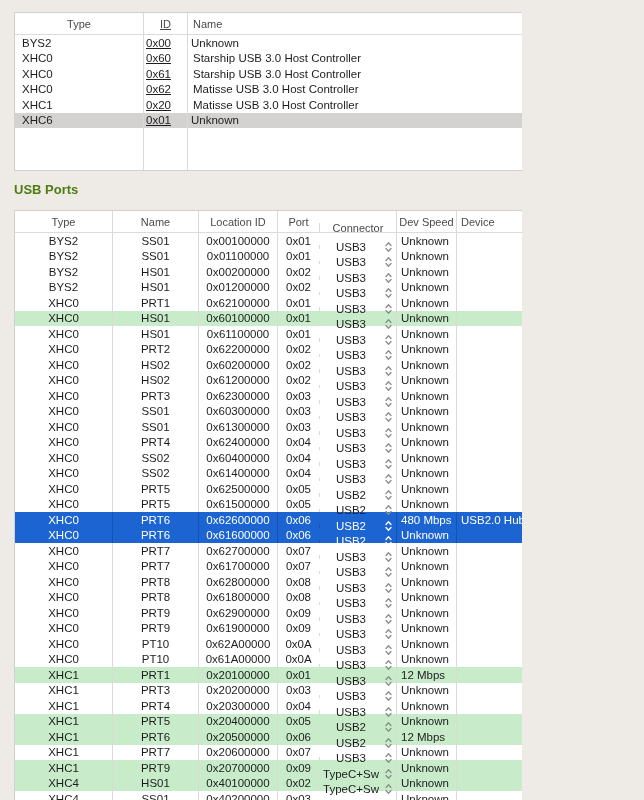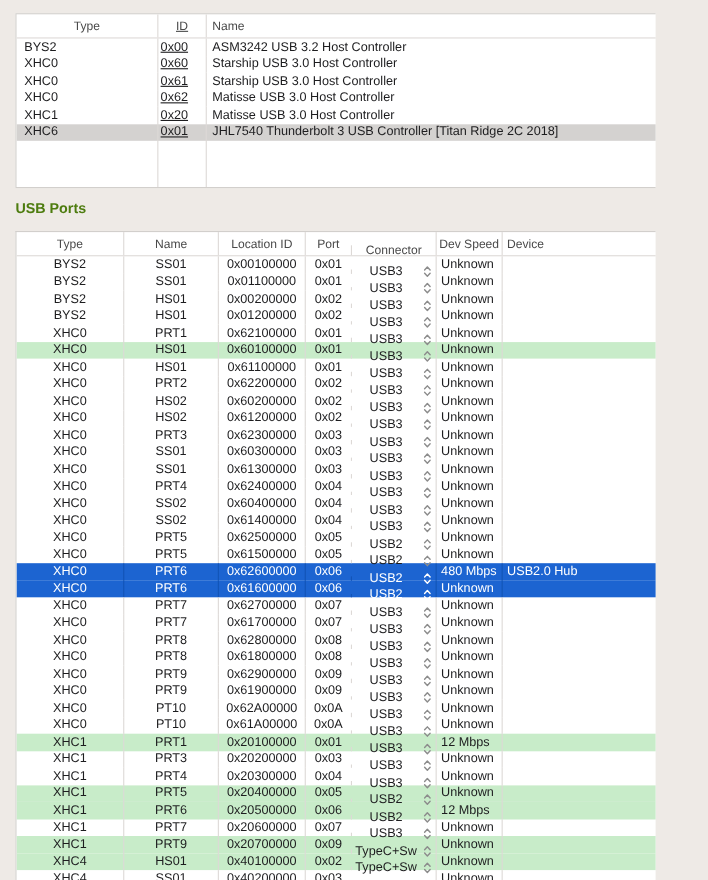--- a/index.html
+++ b/index.html
@@ -1,21 +1,21 @@
 <!DOCTYPE html>
 <html><head>
 <meta charset="utf-8">
 <style>
   html,body{margin:0;padding:0;}
   body{
     width:644px;height:800px;overflow:hidden;
     font-family:"Liberation Sans",sans-serif;
     background:#eeeae6;
   }
-  .window{position:relative;width:596px;height:800px;overflow:hidden;}
+  .window{position:relative;width:522px;height:800px;overflow:hidden;}
 
   .table{
     position:absolute;left:14px;width:707px;background:#ffffff;
     border:1px solid #d2cfcc;box-sizing:border-box;
     display:flex;flex-direction:column;overflow:hidden;
   }
   .controllers{top:12px;height:159px;}
   .ports{top:210px;height:591px;border-bottom:none;}
 
   .thead{display:flex;flex:none;height:21px;border-bottom:1px solid #dedad7;align-items:stretch;}
@@ -81,21 +81,20 @@
     <div class="thead">
       <div class="cell th first c-type">Type</div>
       <div class="cell th c-id">ID</div>
       <div class="cell th c-name">Name</div>
       <div class="cell th c-extra"></div>
     </div>
     <div id="controllers-body">
         <div class="row">
     <div class="cell first c-type">BYS2</div>
     <div class="cell c-id">0x00</div>
-    <div class="cell c-name">ASM3242 USB 3.2 Host Controller</div>
     <div class="cell c-extra">Unknown</div>
   </div>
         <div class="row">
     <div class="cell first c-type">XHC0</div>
     <div class="cell c-id">0x60</div>
     <div class="cell c-name">Starship USB 3.0 Host Controller</div>
     <div class="cell c-extra">Unknown</div>
   </div>
         <div class="row">
     <div class="cell first c-type">XHC0</div>
@@ -111,21 +110,20 @@
   </div>
         <div class="row">
     <div class="cell first c-type">XHC1</div>
     <div class="cell c-id">0x20</div>
     <div class="cell c-name">Matisse USB 3.0 Host Controller</div>
     <div class="cell c-extra">Unknown</div>
   </div>
         <div class="row sel">
     <div class="cell first c-type">XHC6</div>
     <div class="cell c-id">0x01</div>
-    <div class="cell c-name">JHL7540 Thunderbolt 3 USB Controller [Titan Ridge 2C 2018]</div>
     <div class="cell c-extra">Unknown</div>
   </div>
       </div>
     <div class="filler">
       <div class="cell first c-type"></div>
       <div class="cell c-id"></div>
       <div class="cell c-name"></div>
       <div class="cell c-extra"></div>
     </div>
   </section>

